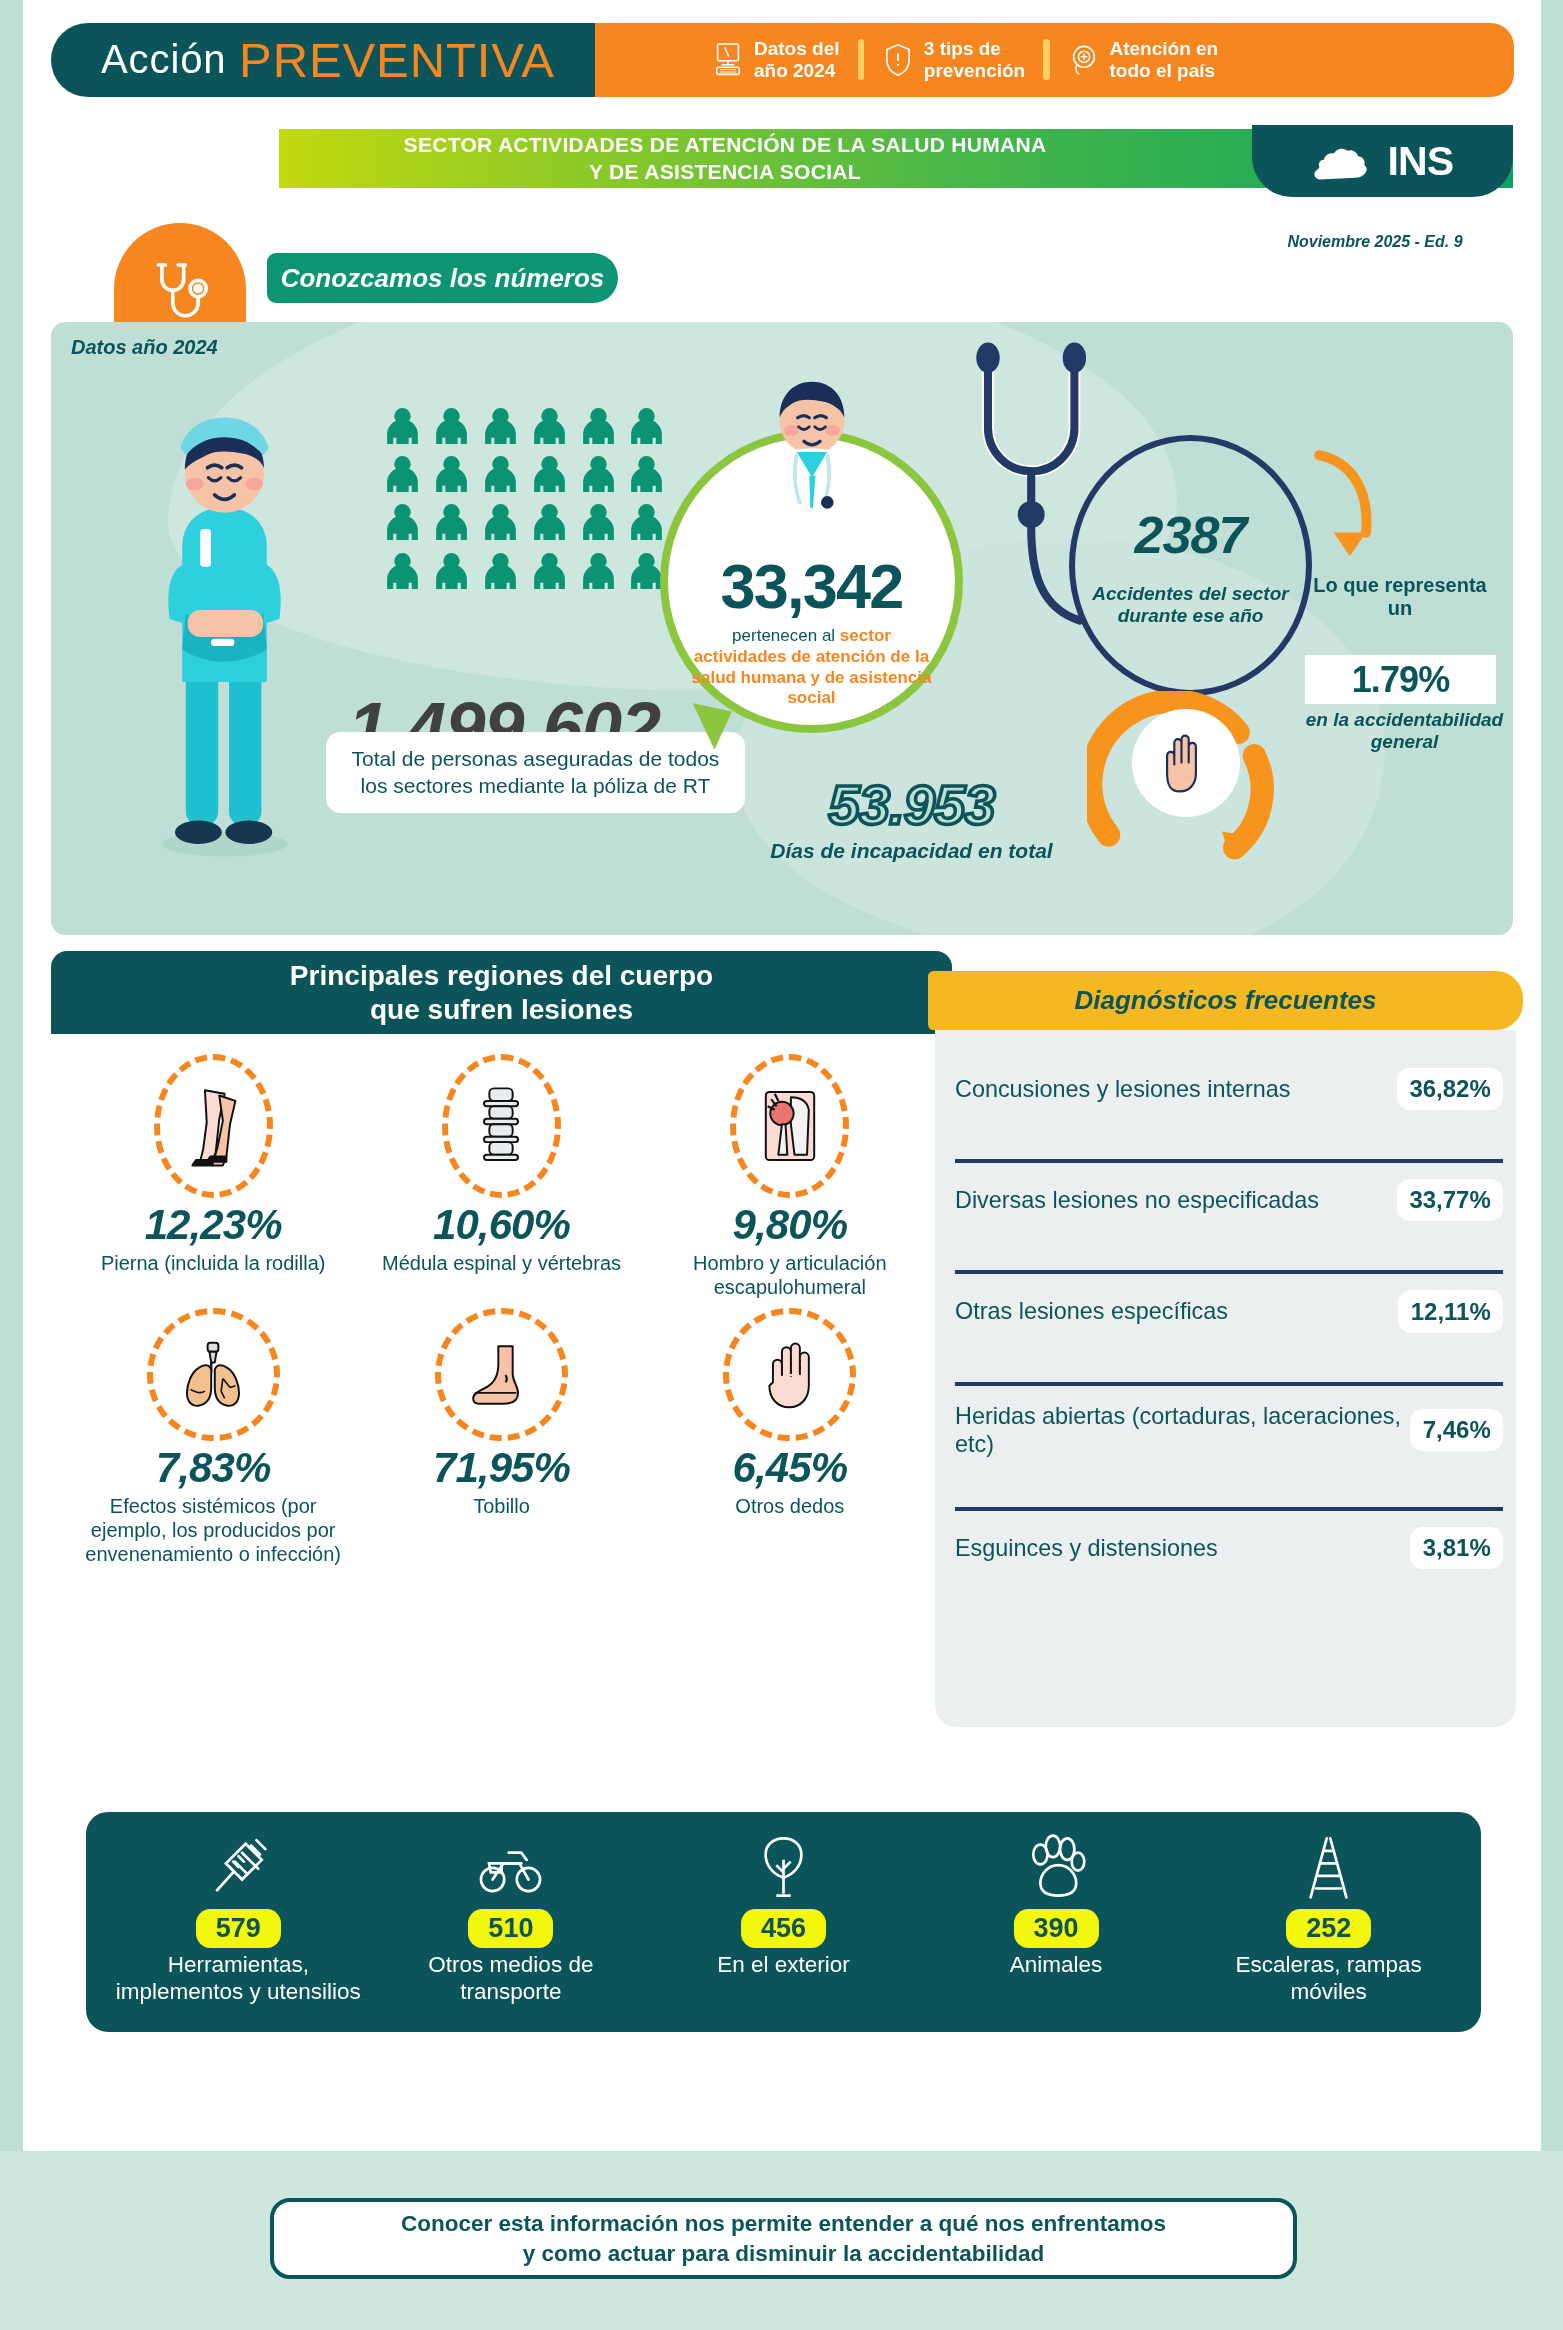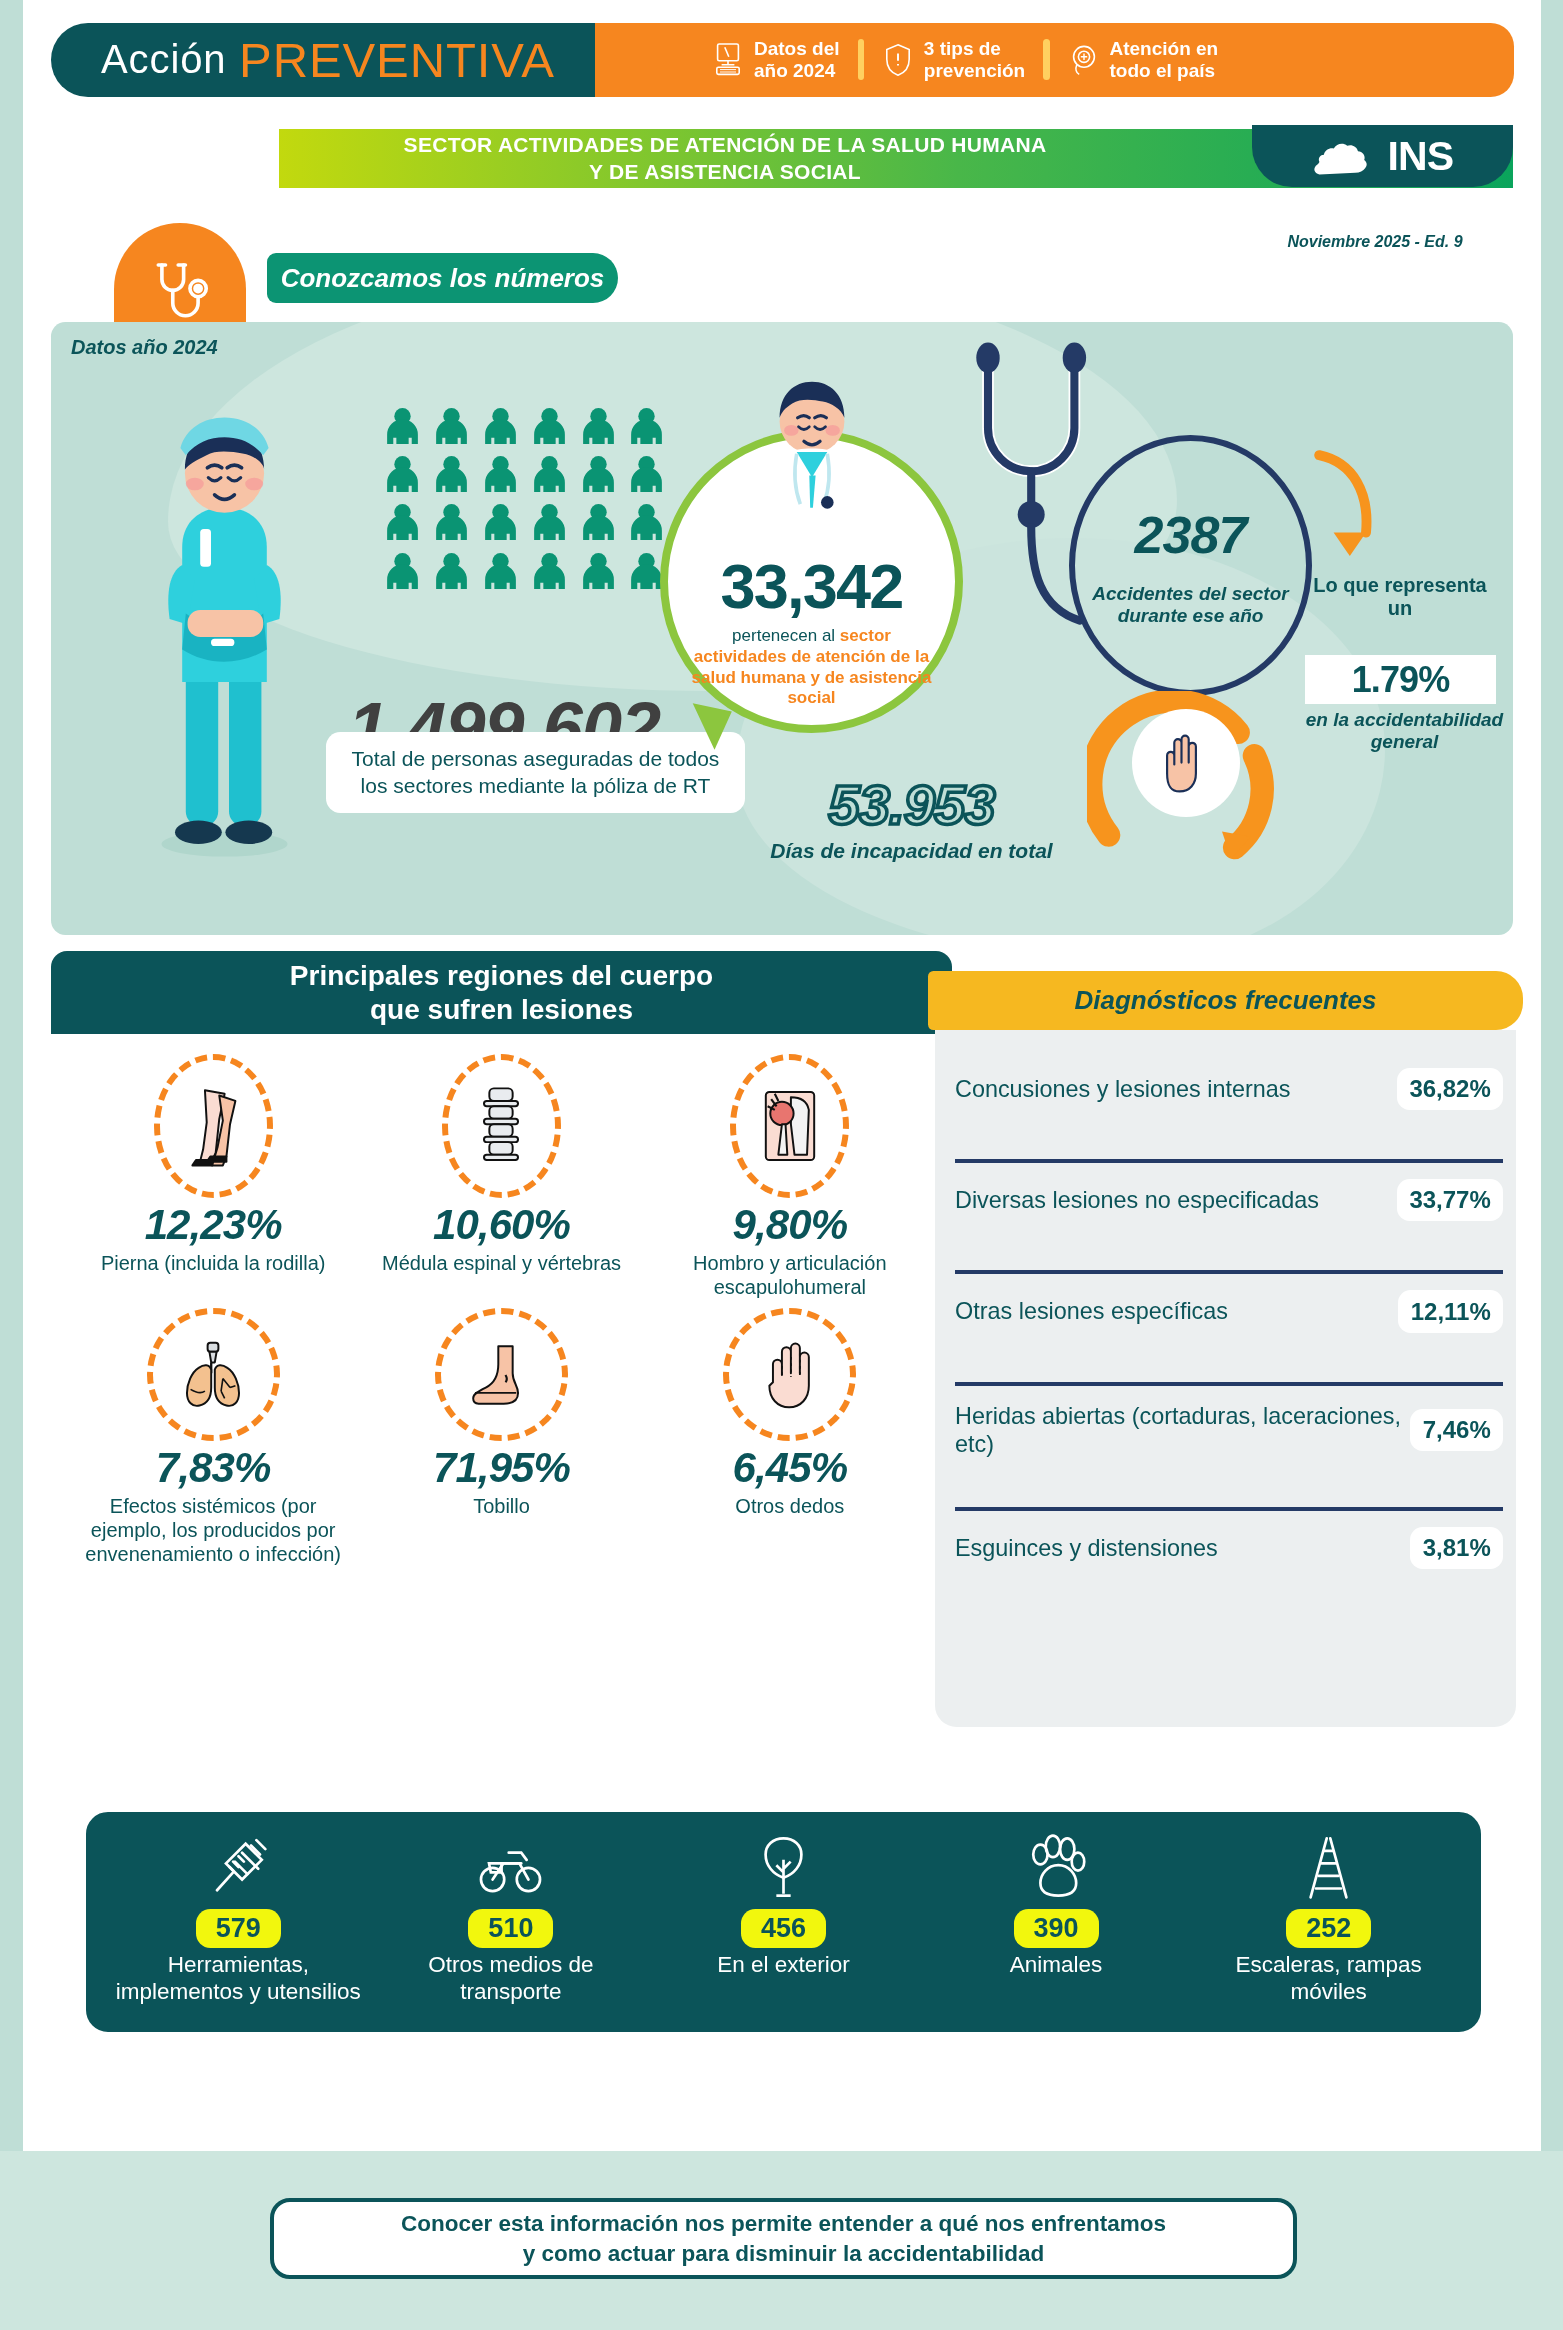--- a/index.html
+++ b/index.html
@@ -41,21 +41,21 @@
     background:linear-gradient(90deg,#c2d90e 0%, #49b749 55%, #0aa45c 100%);
     display:flex; align-items:center; justify-content:center;
     padding-right:342px;
     margin-top:48px;
   }
   .sector-bar .txt {
     color:#fff; font-size:21px; font-weight:bold; text-align:center; line-height:1.25;
     letter-spacing:0.3px;
   }
   .ins-logo {
-    position:absolute; right:51px; top:125px; width:261px; height:62px;
+    position:absolute; right:51px; top:125px; width:261px; height:72px;
     background:#0b5459; border-radius:0 0 40px 40px;
     display:flex; align-items:center; justify-content:center; gap:10.8px;
   }
   .ins-logo .tree { width:65px; height:43px; }
   .ins-logo .ins-text { color:#fff; font-size:41px; font-weight:bold; letter-spacing:-0.9px; }
   .ed-date {
     position:absolute; right:63px; top:233px; width:252px;
     color:#0b5459; font-size:16px; font-style:italic; font-weight:bold; text-align:center;
   }
 

